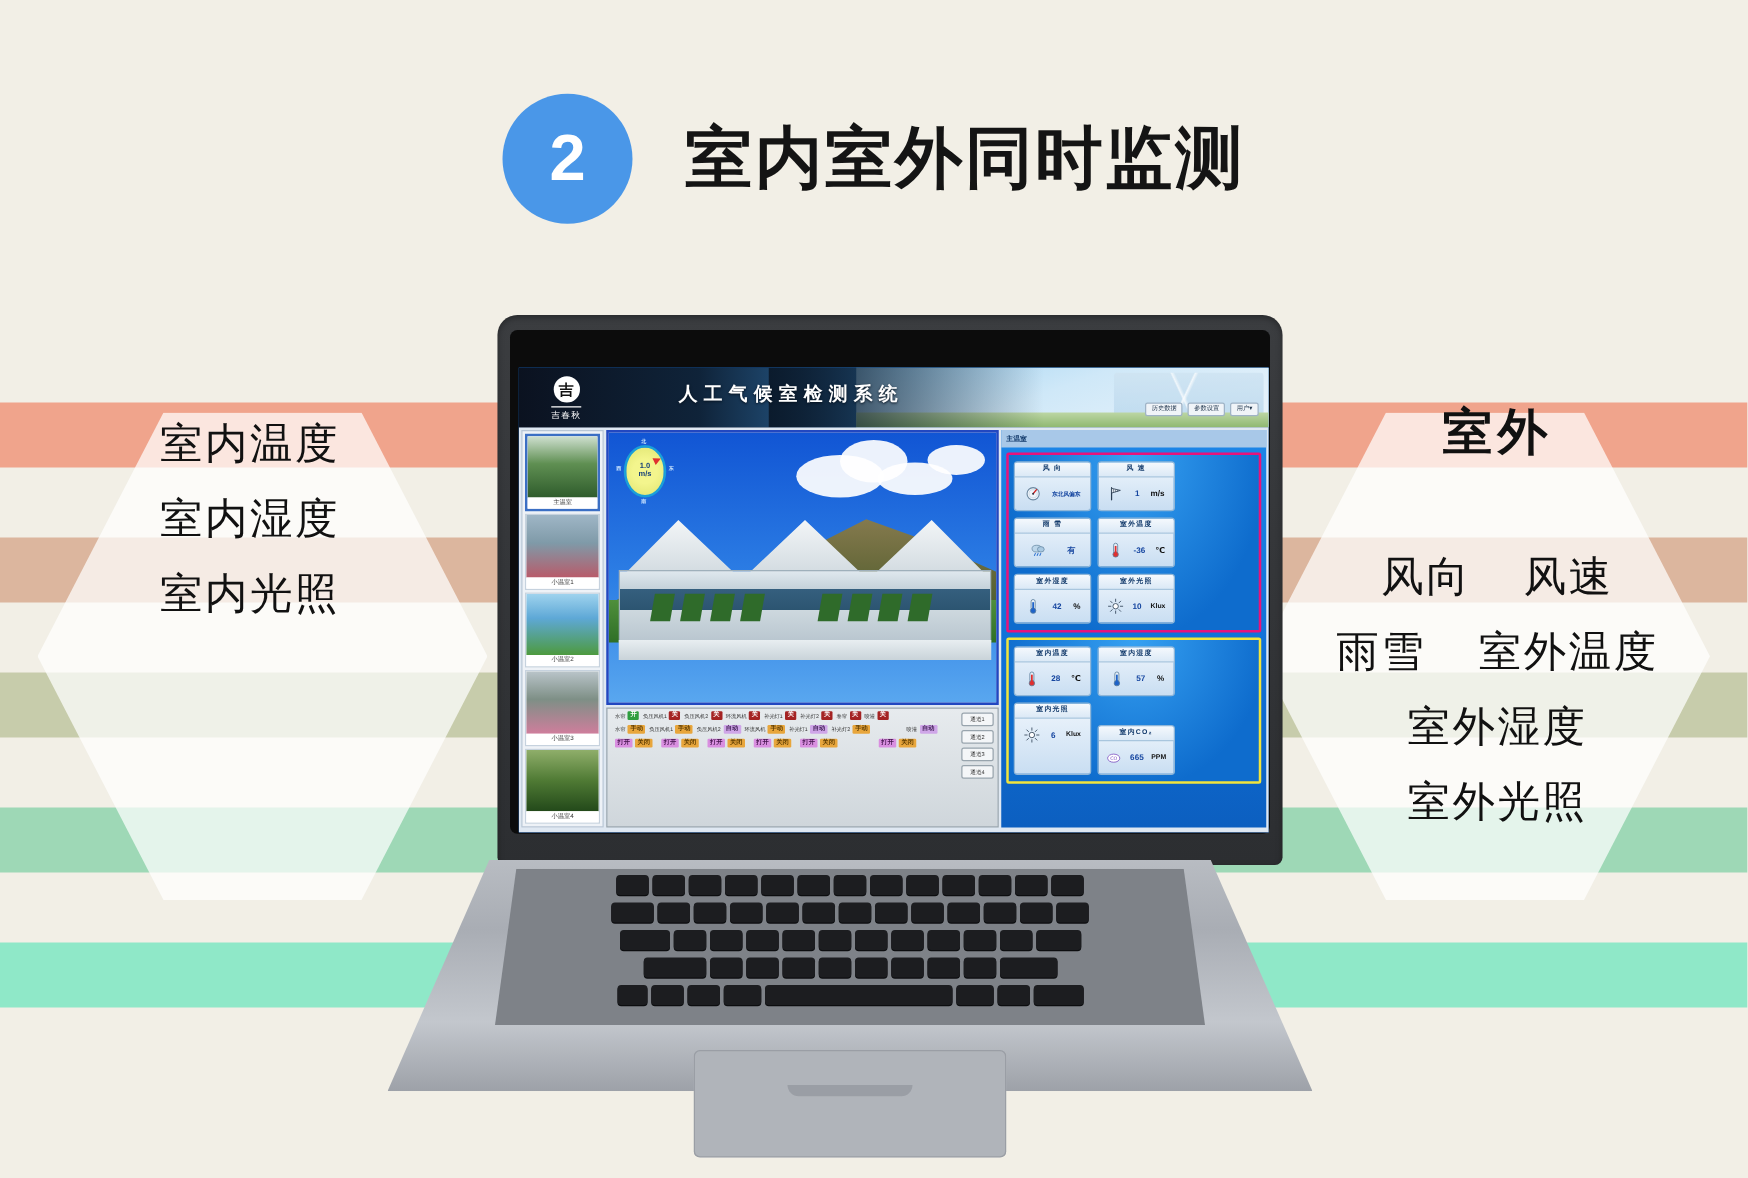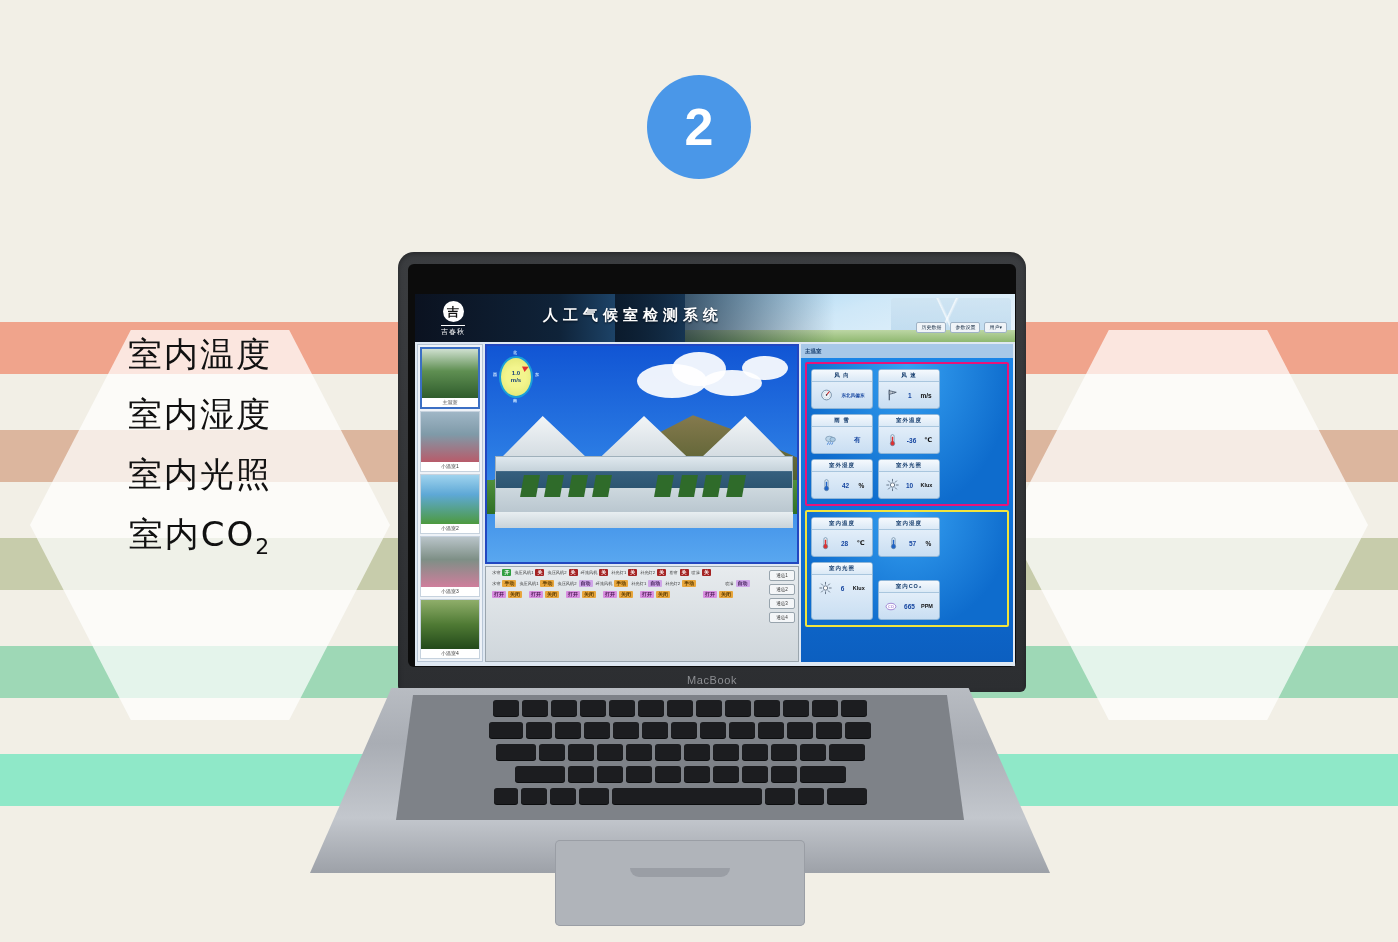--- a/index.html
+++ b/index.html
@@ -208,43 +208,55 @@
     <div class="stripe" style="top:754px;height:52px;background:#8fe8c8"></div>
   </div>
 
   <div class="hex hex-l"></div>
   <div class="hex hex-r"></div>
 
   <div class="headline">
     <div class="badge">
       <span>2</span>
     </div>
+    <div class="headline-text">室内室外同时监测</div>
   </div>
 
   <div class="side left">
     <div class="side-row">
       <span>室内温度</span>
     </div>
     <div class="side-row">
       <span>室内湿度</span>
     </div>
     <div class="side-row">
       <span>室内光照</span>
     </div>
+  </div>
+
+  <div class="side right">
+    <div class="side-title">室外</div>
     <div class="side-row">
-      <span>室内CO</span><span class="sub">2</span>
+      <span>风向</span><span class="gap"></span><span>风速</span>
+    </div>
+    <div class="side-row">
+      <span>雨雪</span><span class="gap"></span><span>室外温度</span>
+    </div>
+    <div class="side-row">
+      <span>室外湿度</span>
+    </div>
+    <div class="side-row">
+      <span>室外光照</span>
     </div>
   </div>
-
 
   <div class="laptop">
 
     <div class="lid">
       <div class="lid-inner"></div>
-      <div class="macbook-word">MacBook</div>
     </div>
 
     <div class="screen">
       <div class="app">
 
         <div class="app-header">
           <div class="sky"></div>
           <div class="sky-band"></div>
           <div class="hdr-fade"></div>
 

